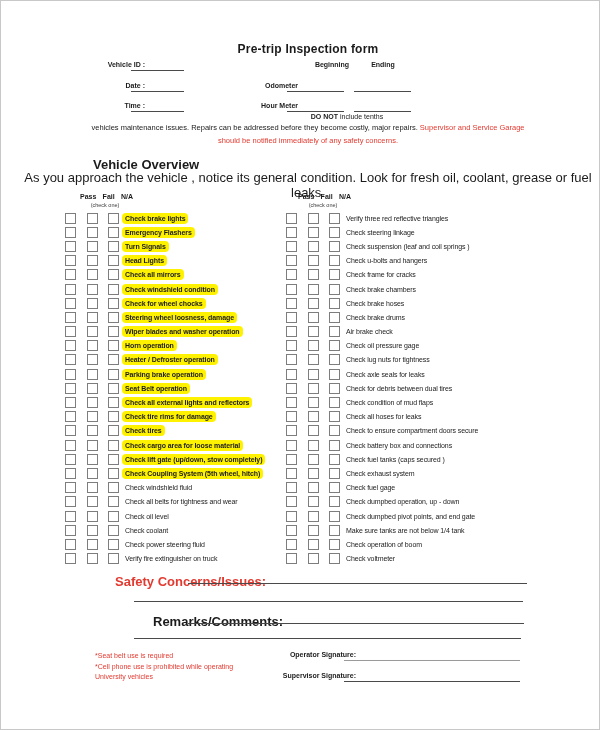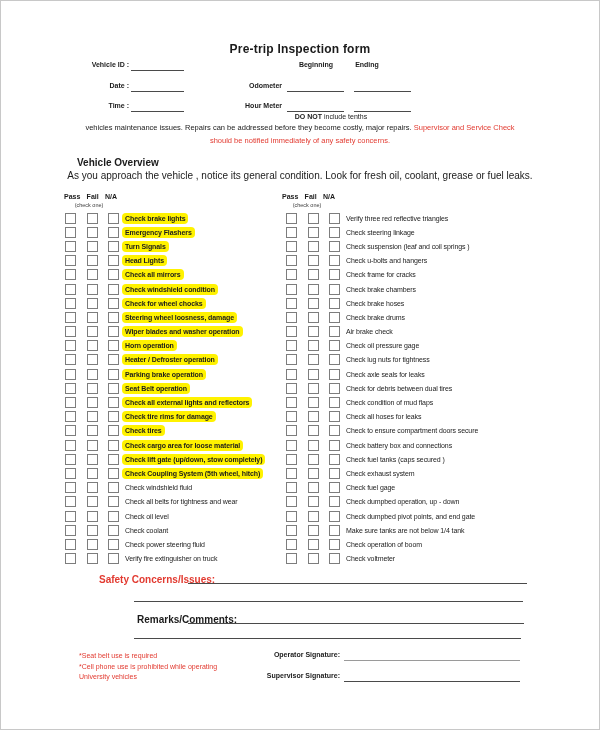--- a/index.html
+++ b/index.html
@@ -1,27 +1,27 @@
 <!DOCTYPE html>
 <html><head>
 <meta charset="utf-8">
 <style>
   html,body{margin:0;padding:0;background:#ffffff;}
   .page{
     position:relative;width:600px;height:730px;box-sizing:border-box;
     background:#ffffff;border:1px solid #c8c8c8;
     font-family:"Liberation Sans",sans-serif;color:#1b1b1b;overflow:hidden;
   }
-  .abs{position:absolute;}
+  .abs{position:absolute;padding-left:16px;}
   .b{font-weight:bold;}
   .red{color:#e23a30;}
   .ctr{text-align:center;}
   .rt{text-align:right;}
   .fs7{font-size:7px;}
-  .fs75{font-size:10px;}
+  .fs75{font-size:13px;}
   .title{left:0;right:0;top:41px;text-align:center;font-size:12px;font-weight:bold;letter-spacing:.2px;}
   .line{position:absolute;height:0;border-bottom:1px solid #4a4a4a;}
   .line.gray{border-bottom-color:#9a9a9a;}
   .intro{left:42px;right:42px;top:121px;text-align:center;font-size:7.5px;line-height:12.9px;}
   .passfail{display:flex;justify-content:space-between;font-size:7px;font-weight:bold;}
   .checkone{font-size:5.5px;color:#3c3c3c;text-align:center;}
   .col{position:absolute;top:210px;}
   .chk-row{display:flex;align-items:center;height:14.2px;}
   .cb{display:inline-block;width:9px;height:9px;border:1.5px solid #7d7d7d;background:#fff;margin-right:10.5px;flex:0 0 auto;}
   .cb.last{margin-right:0;}
@@ -53,21 +53,21 @@
   <div class="abs rt b fs7" style="left:60px;width:68px;top:101px;">Time :</div>
   <div class="line" style="left:130px;width:53px;top:110px;"></div>
 
   <div class="abs rt b fs7" style="left:200px;width:81px;top:101px;">Hour Meter</div>
   <div class="line" style="left:286px;width:57px;top:110px;"></div>
   <div class="line" style="left:353px;width:57px;top:110px;"></div>
 
   <div class="abs ctr fs7" style="left:266px;width:128px;top:112px;"><span class="b">DO NOT</span><span> include tenths</span></div>
 
   <div class="abs intro">
-    <div><span>vehicles maintenance issues. Repairs can be addressed before they become costly, major repairs. </span><span class="red">Supervisor and Service Check</span></div>
+    <div><span>vehicles maintenance issues. Repairs can be addressed before they become costly, major repairs. </span><span class="red">Supervisor and Service Garage</span></div>
     <div class="red">should be notified immediately of any safety concerns.</div>
   </div>
 
   <div class="abs b fs75" style="left:76px;top:156px;">Vehicle Overview</div>
   <div class="abs ctr fs75" style="left:0;right:0;top:169px;">As you approach the vehicle , notice its general condition. Look for fresh oil, coolant, grease or fuel leaks.</div>
 
   <div class="abs passfail" style="left:63px;width:53px;top:192px;">
     <span>Pass</span>
     <span>Fail</span>
     <span>N/A</span>

